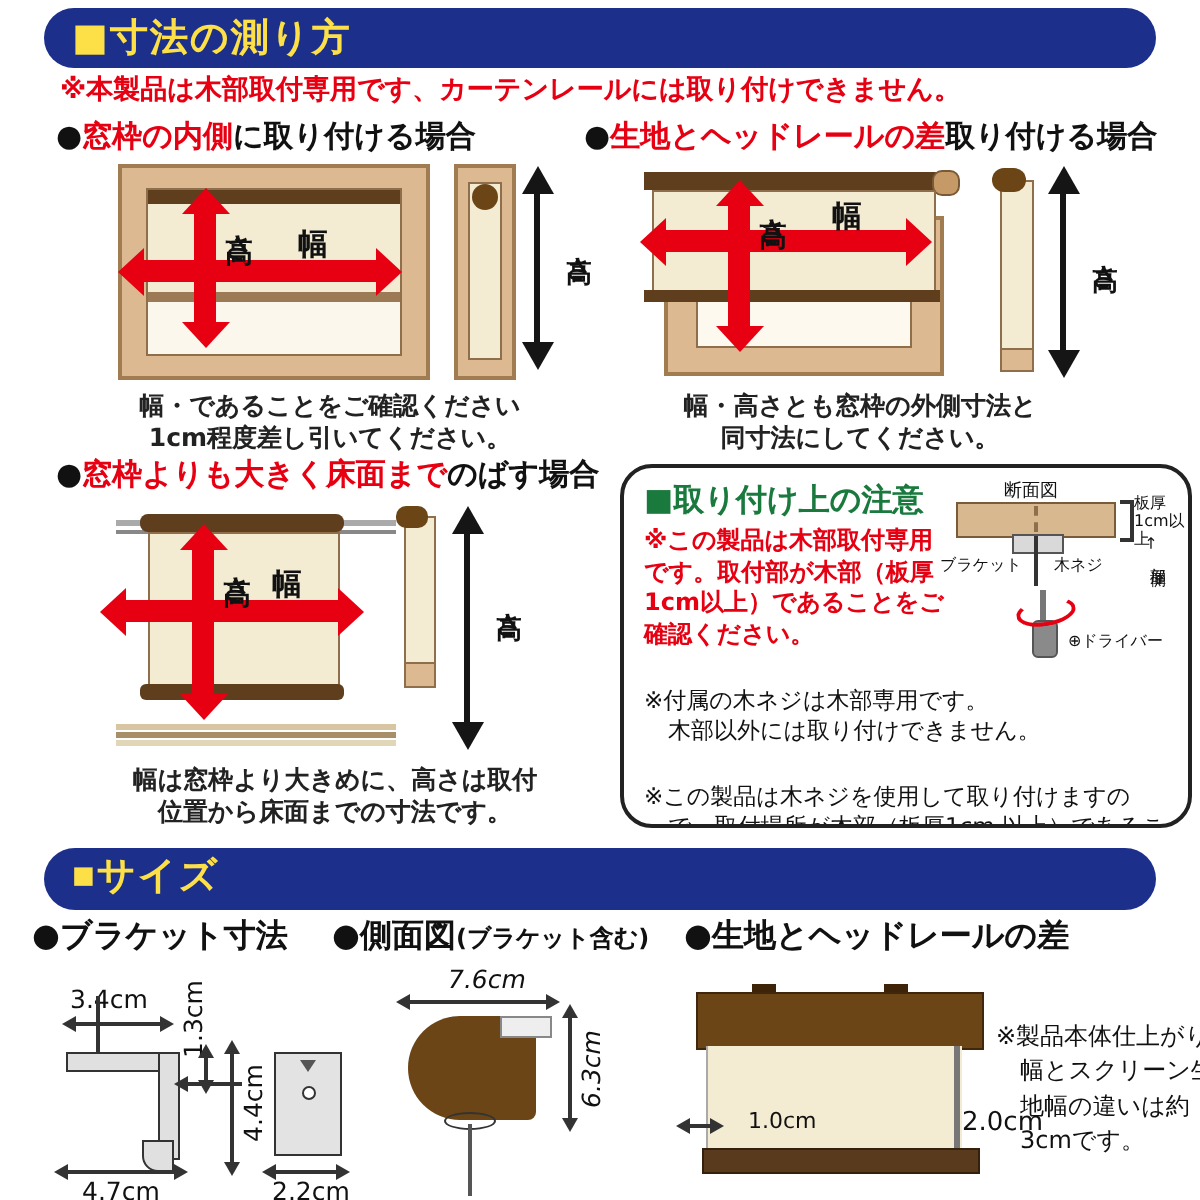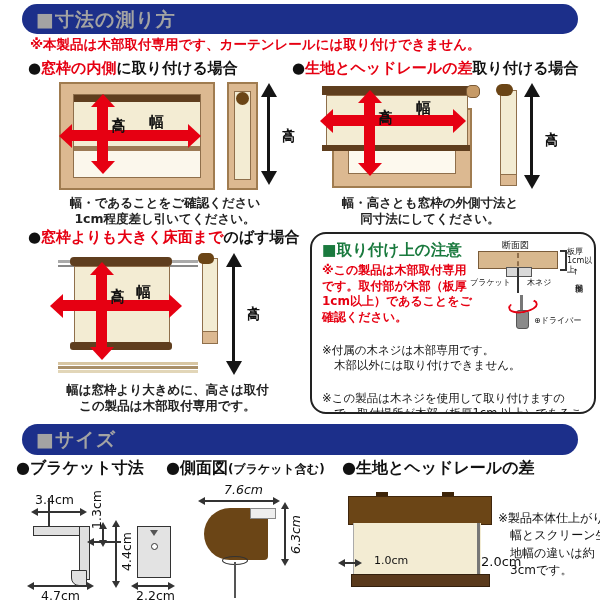--- a/index.html
+++ b/index.html
@@ -1,20 +1,20 @@
 <!DOCTYPE html>
 <html><head>
 <meta charset="utf-8">
 <style>
   html,body{margin:0;padding:0;background:#fff;}
   .page{position:relative;width:600px;height:600px;background:#fff;overflow:hidden;
         font-family:"DejaVu Sans","Liberation Sans",sans-serif;color:#111;}
   .abs{position:absolute;}
   .pill{position:absolute;left:22px;width:556px;height:30px;border-radius:16px;
-        background:#1c2f8a;color:#a3a3a3;font-size:19px;font-weight:bold;
+        background:#1c2f8a;color:#fde047;font-size:19px;font-weight:bold;
         line-height:30px;padding-left:14px;box-sizing:border-box;letter-spacing:1px;}
   .warn{position:absolute;color:#e60012;font-weight:bold;font-size:13.5px;}
   .sechead{position:absolute;font-size:15px;font-weight:bold;white-space:nowrap;}
   .sechead .hl{color:#e60012;}
   .caption{position:absolute;font-size:12.5px;font-weight:600;text-align:center;line-height:1.25;color:#222;}
   .lbl{position:absolute;font-weight:bold;color:#111;}
   .vtext{writing-mode:vertical-rl;text-orientation:upright;letter-spacing:1px;}
   
   .rv{position:absolute;width:11px;background:#e60012;}
   .rv::before,.rv::after{content:"";position:absolute;left:50%;transform:translateX(-50%);width:0;height:0;
@@ -140,21 +140,21 @@
     <div class="abs" style="left:8px;top:120px;width:140px;height:3px;background:#e2d6b8;"></div>
     <div class="abs" style="left:152px;top:8px;width:14px;height:84px;background:#f3ecd3;border:1px solid #8f6f4b;">
       <div class="abs" style="left:-5px;top:-6px;width:16px;height:11px;background:#6b4516;border-radius:5px;"></div>
       <div class="abs" style="left:0;right:0;bottom:0;height:11px;background:#dcb991;border-top:1px solid #8f6f4b;"></div>
     </div>
     <div class="bigv" style="left:182px;top:16px;height:96px;"></div>
     <div class="lbl vtext" style="left:194px;top:46px;font-size:13px;">高さ</div>
   </div>
   <div class="caption" style="left:45px;top:382px;width:245px;">
     <div>幅は窓枠より大きめに、高さは取付</div>
-    <div>この製品は木部取付専用です。</div>
+    <div>位置から床面までの寸法です。</div>
   </div>
 
   <div class="notice">
     <div class="notice-title">■取り付け上の注意</div>
     <div class="mini">
       <div class="minilbl" style="left:32px;top:0;font-size:9px;">断面図</div>
       <div class="abs" style="left:8px;top:12px;width:78px;height:16px;background:#d8b88e;border:1px solid #7a5c3a;">
         <div class="abs" style="left:38px;top:1px;height:13px;border-left:2px dashed #8f6f4b;"></div>
       </div>
       <div class="abs" style="left:90px;top:11px;width:5px;height:17px;border-top:2px solid #333;border-bottom:2px solid #333;border-right:2px solid #333;"></div>
@@ -173,21 +173,21 @@
       <div class="minilbl" style="left:64px;top:76px;">⊕ドライバー</div>
     </div>
     <div class="notice-red">※この製品は木部取付専用です。取付部が木部（板厚1cm以上）であることをご確認ください。</div>
     <div class="notice-black" style="width:200px;">
       <div>※付属の木ネジは木部専用です。</div>
       <div style="padding-left:12px;">木部以外には取り付けできません。</div>
     </div>
     <div class="notice-black hang">※この製品は木ネジを使用して取り付けますので、取付場所が木部（板厚1cm 以上）であることをご確認の上、正面付か天井付のどちらかで取り付けてください。</div>
   </div>
 
-  <div class="pill" style="top:424px;height:31px;line-height:31px;">
+  <div class="pill" style="top:424px;height:31px;line-height:31px;font-family:Liberation Mono, monospace;">
     <span>■サイズ</span>
   </div>
 
   <div class="sechead" style="left:16px;top:458px;font-size:16px;">●ブラケット寸法</div>
   <div class="sechead" style="left:166px;top:458px;font-size:16px;">
     <span>●側面図</span><span style="font-size:12px;">(ブラケット含む)</span>
   </div>
   <div class="sechead" style="left:342px;top:458px;font-size:16px;">●生地とヘッドレールの差</div>
 
   <div class="abs" style="left:15px;top:478px;width:170px;height:122px;">

